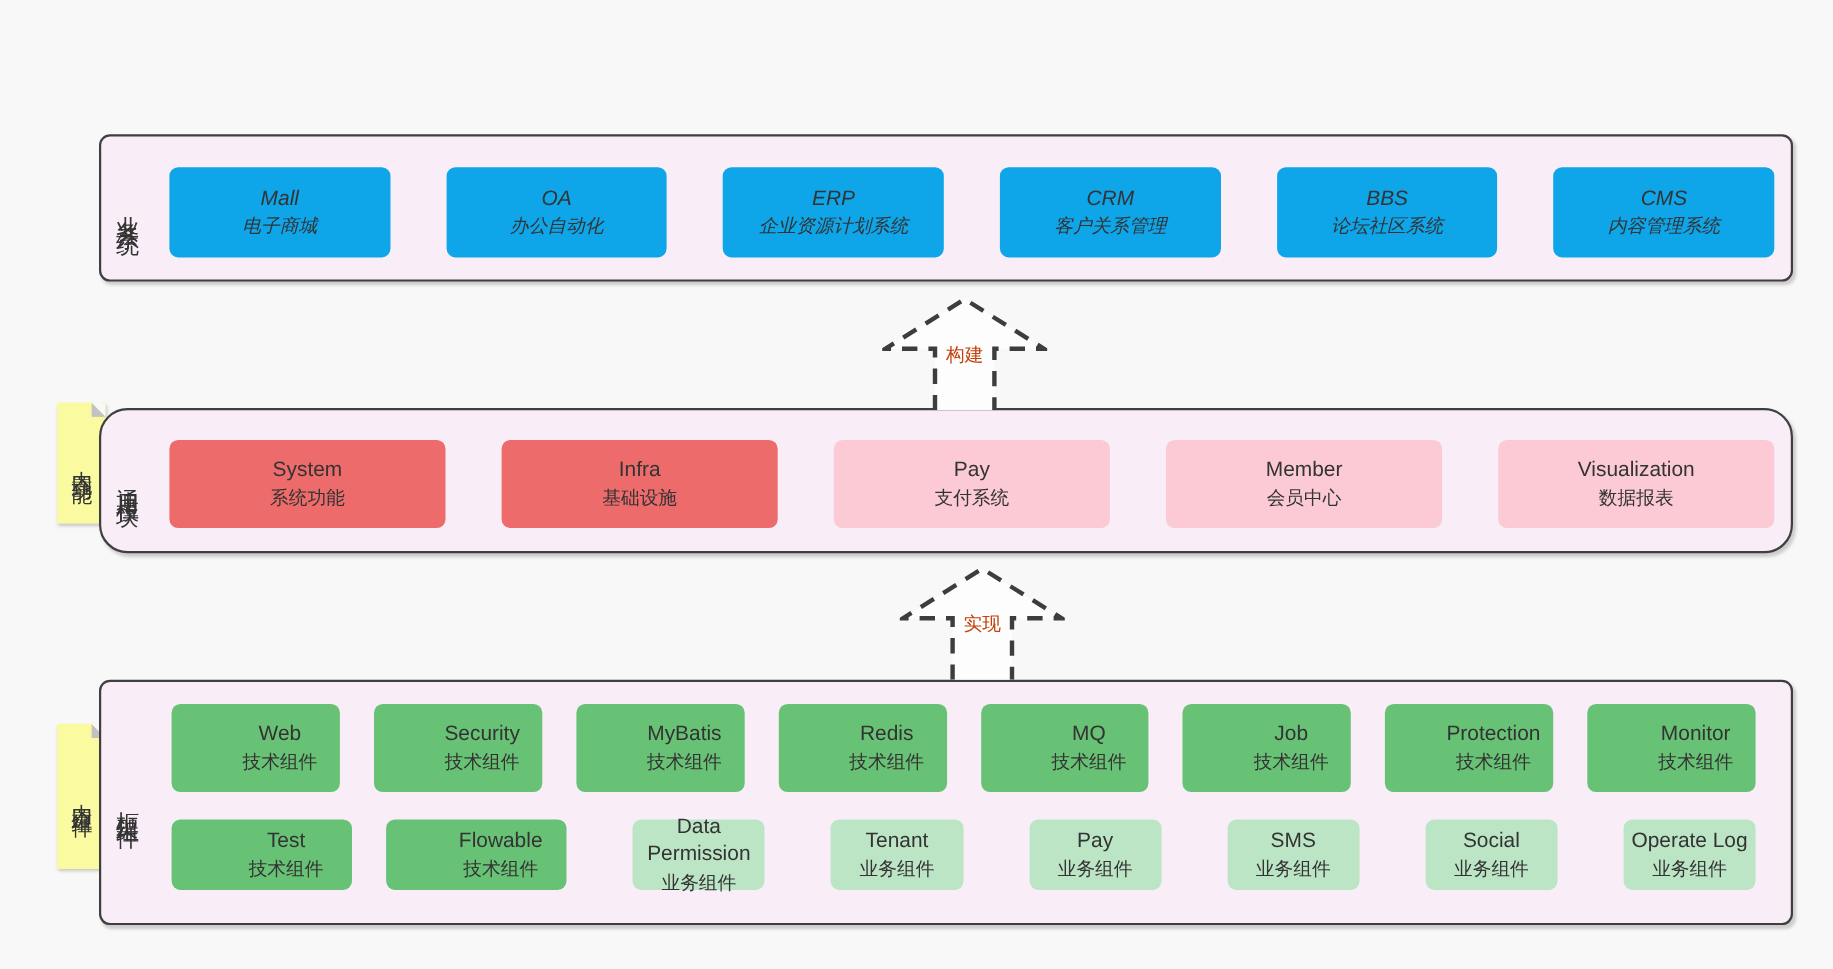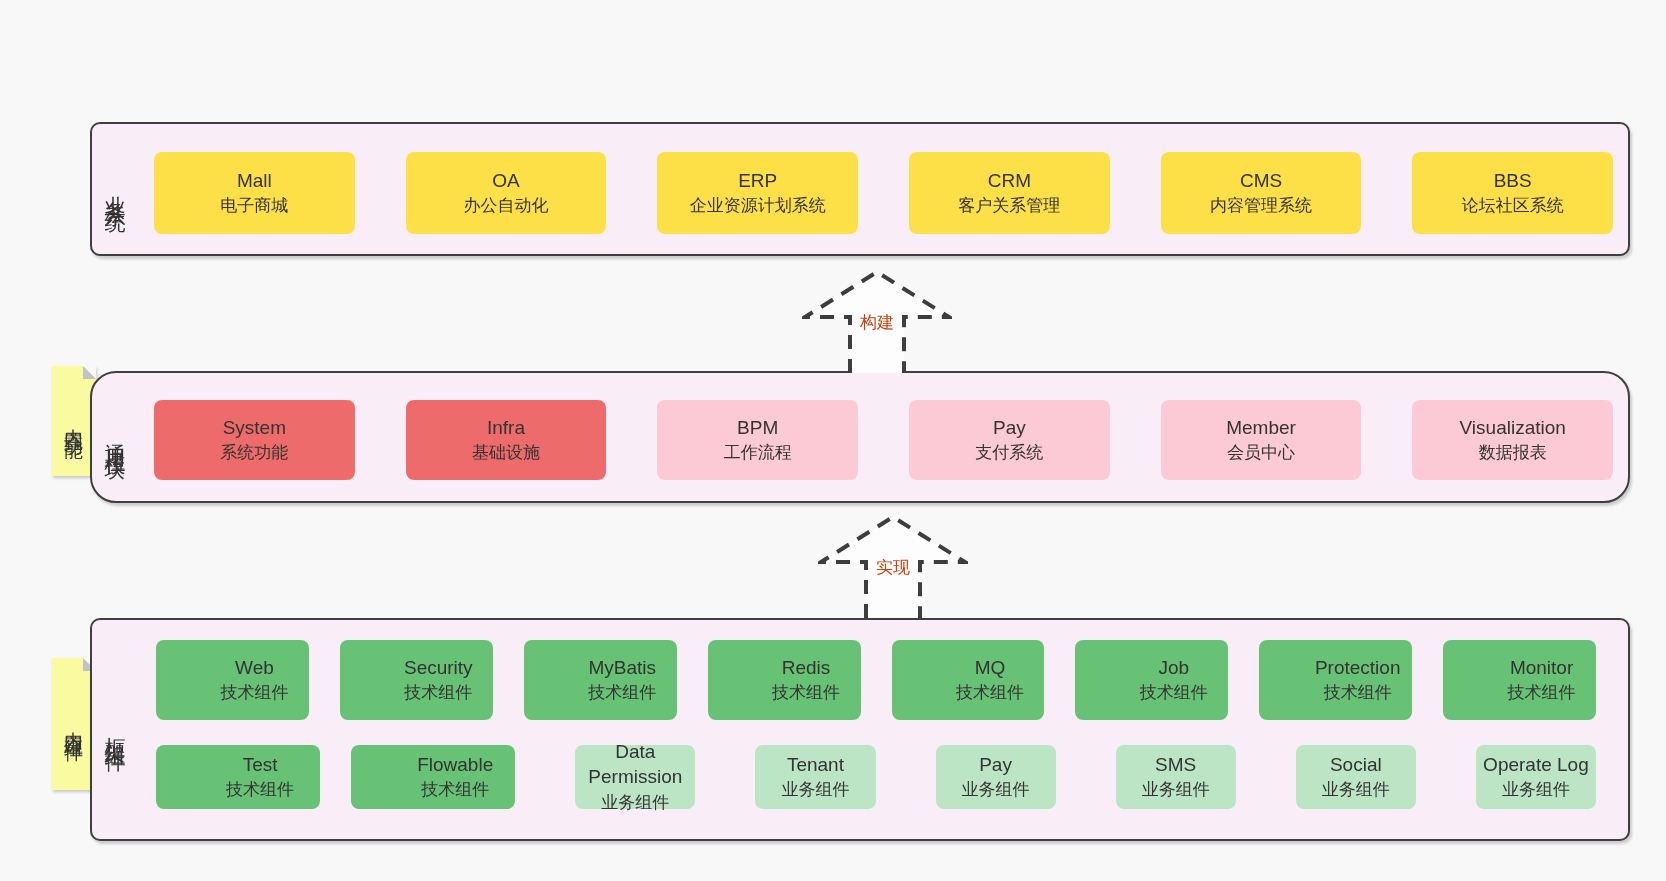--- a/index.html
+++ b/index.html
@@ -31,21 +31,21 @@
   .layer-modules .box-row{top:27px;height:80px;}
   .layer-framework .box-row{left:64px;right:32px;gap:31px;}
   .layer-framework .row-1{top:20px;height:80px;}
   .layer-framework .row-2{top:125px;height:64px;}
   .box{
     flex:1;border-radius:8px;display:flex;flex-direction:column;
     align-items:center;justify-content:center;text-align:center;line-height:1.3;
   }
   .box .t{font-size:19px;}
   .box .s{font-size:17px;margin-top:2px;}
-  .blue{background:#fde047;}
+  .blue{background:#0ea5e9;font-style:italic;}
   .red{background:#ee6b6b;}
   .pink{background:#fbcad4;}
   .green{background:#68c275;padding-left:44px;}
   .greenlight{background:#bce5c6;margin-left:29px;}
   
   .sticky{
     position:absolute;left:52px;width:44px;background:#fafaa0;z-index:0;
     box-shadow:1px 2px 3px rgba(0,0,0,.2);
     display:flex;align-items:center;justify-content:center;
   }
@@ -95,26 +95,26 @@
       </div>
       <div class="box blue">
         <span class="t">ERP</span>
         <span class="s">企业资源计划系统</span>
       </div>
       <div class="box blue">
         <span class="t">CRM</span>
         <span class="s">客户关系管理</span>
       </div>
       <div class="box blue">
+        <span class="t">BBS</span>
+        <span class="s">论坛社区系统</span>
+      </div>
+      <div class="box blue">
         <span class="t">CMS</span>
         <span class="s">内容管理系统</span>
-      </div>
-      <div class="box blue">
-        <span class="t">BBS</span>
-        <span class="s">论坛社区系统</span>
       </div>
     </div>
   </div>
 
   <div class="arrow arrow-build">
     <svg width="150" height="104" viewBox="0 0 150 104">
       <path d="M48 104 L48 48 L3 48 L75 3 L147 48 L102 48 L102 104" fill="#fdfdfd" stroke="#3d3d3d" stroke-width="4" stroke-dasharray="14 10"></path>
     </svg>
     <div class="arrow-label">构建</div>
   </div>
@@ -124,24 +124,20 @@
     <div class="box-row">
       <div class="box red">
         <span class="t">System</span>
         <span class="s">系统功能</span>
       </div>
       <div class="box red">
         <span class="t">Infra</span>
         <span class="s">基础设施</span>
       </div>
       <div class="box pink">
-        <span class="t">BPM</span>
-        <span class="s">工作流程</span>
-      </div>
-      <div class="box pink">
         <span class="t">Pay</span>
         <span class="s">支付系统</span>
       </div>
       <div class="box pink">
         <span class="t">Member</span>
         <span class="s">会员中心</span>
       </div>
       <div class="box pink">
         <span class="t">Visualization</span>
         <span class="s">数据报表</span>

